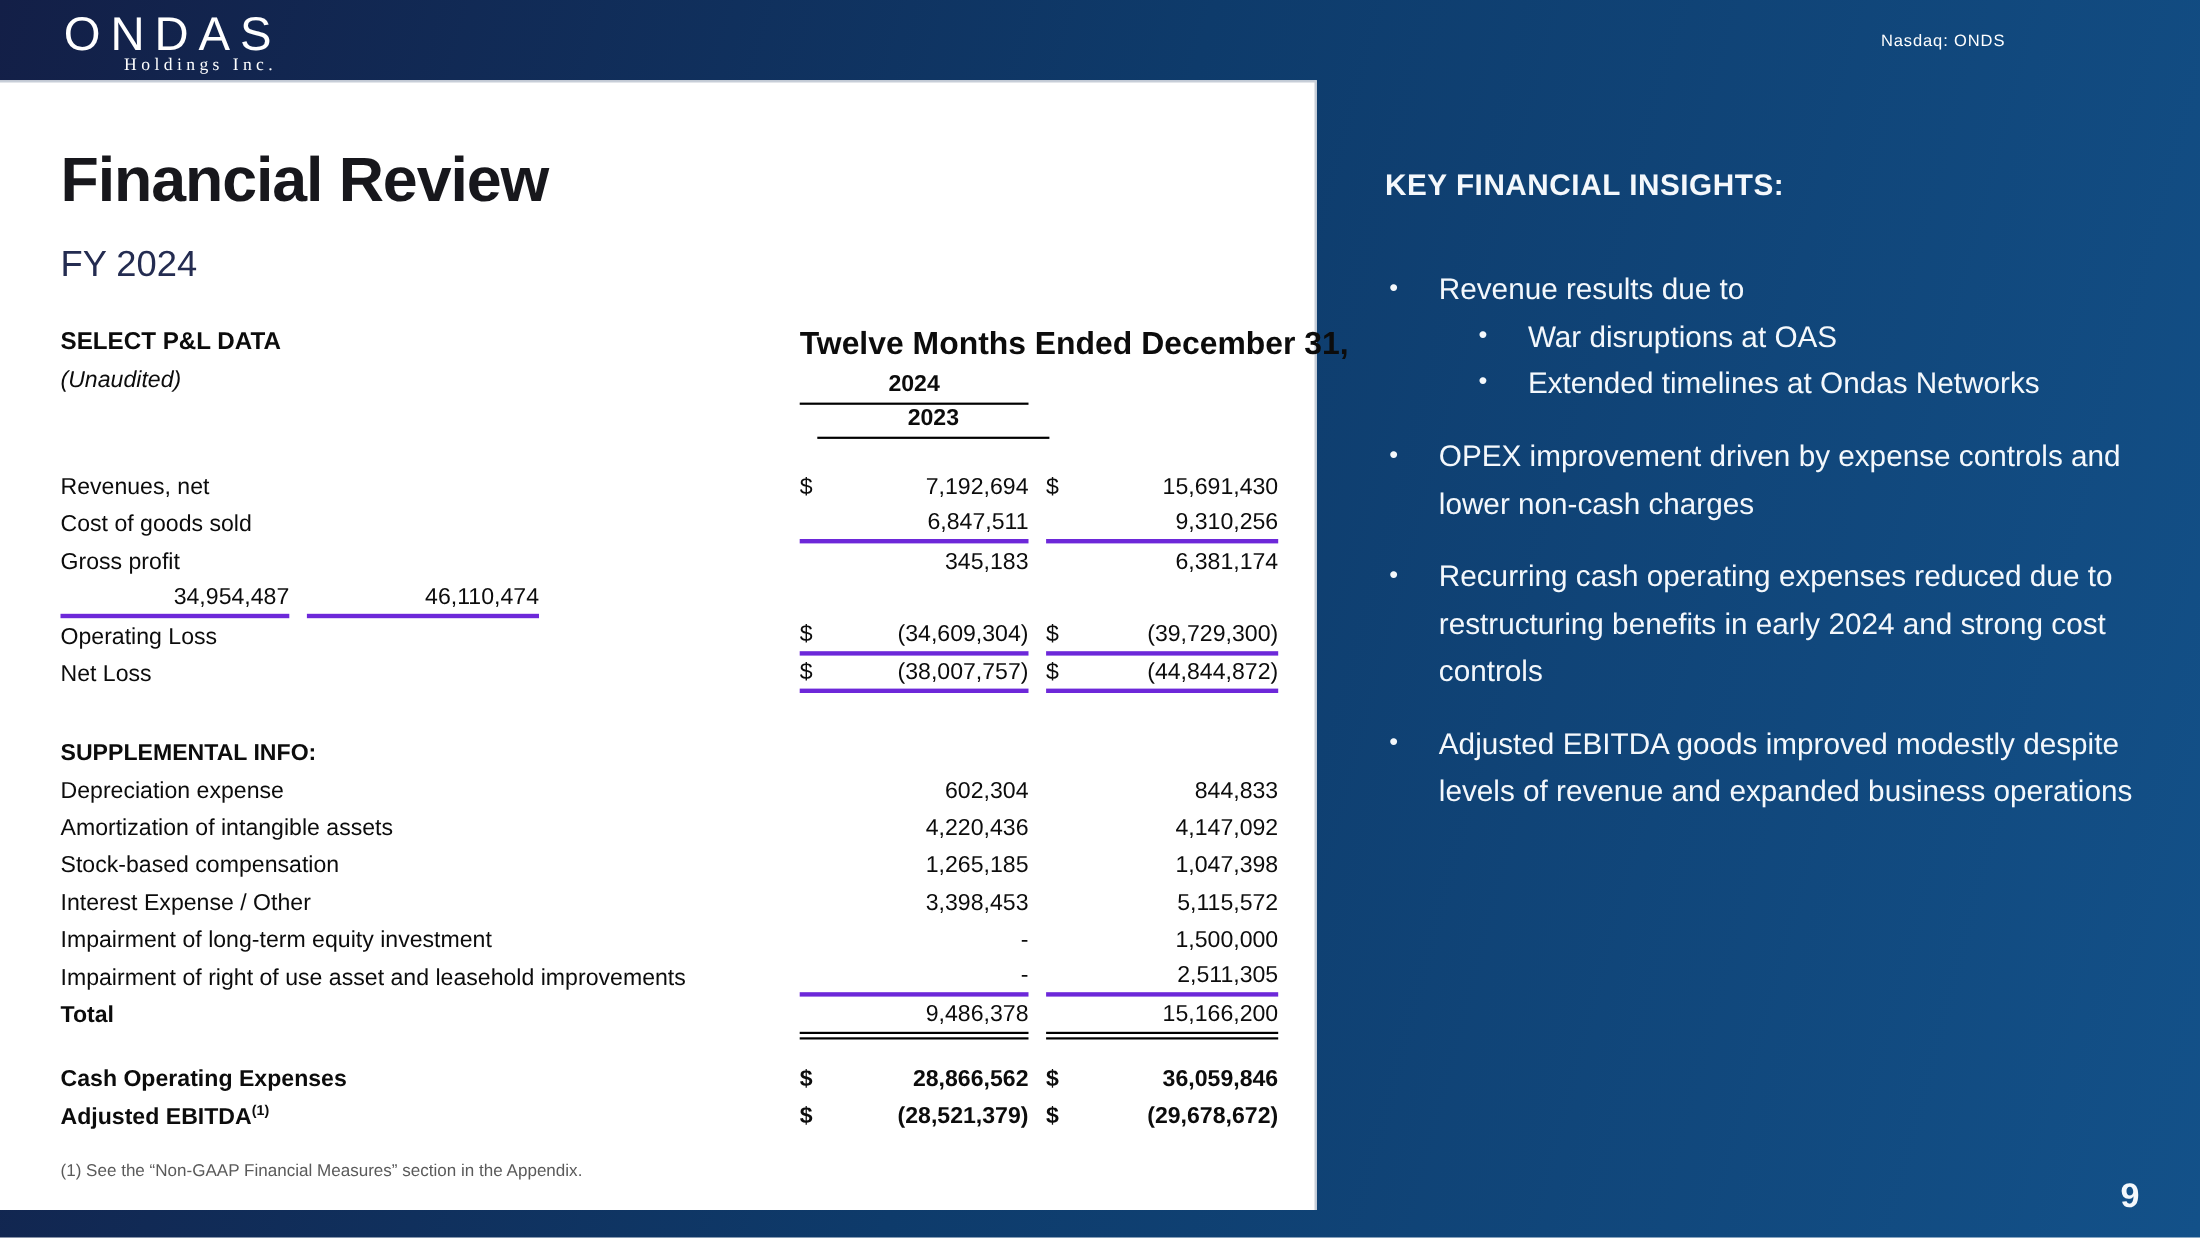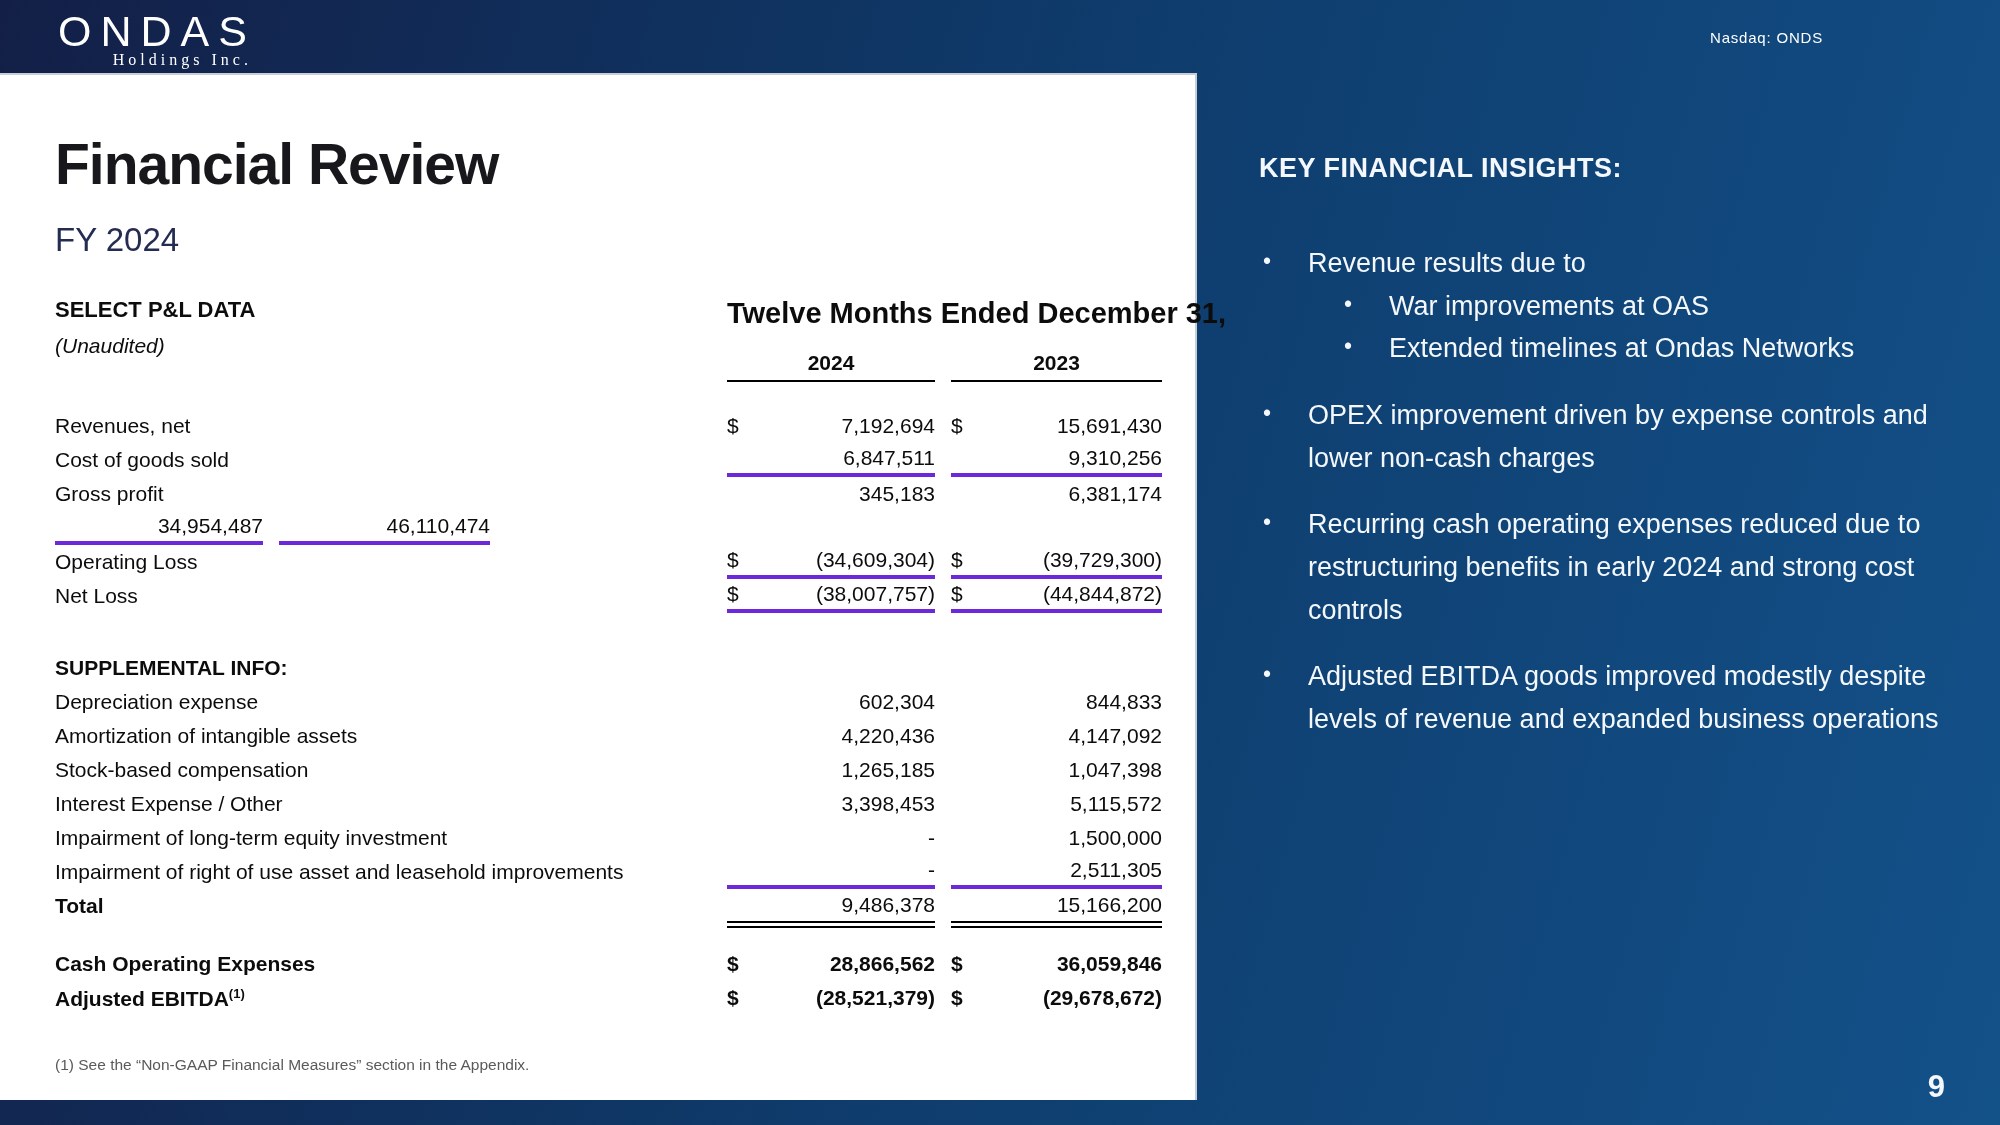--- a/index.html
+++ b/index.html
@@ -25,21 +25,21 @@
   .title { font-size:57px; font-weight:700; letter-spacing:-1px; color:var(--title,#17171c); }
   .subtitle { margin-top:24px; font-size:33px; color:var(--subtitle,#242c51); }
   
   .pl-table { margin-top:38px; width:1107px; color:#0c0c0c; }
   .t-head { display:flex; }
   .t-labelcol { flex:1; }
   .t-h1 { font-size:22px; font-weight:700; }
   .t-h2 { font-size:21px; font-style:italic; margin-top:11px; }
   .t-vals { width:435px; }
   .t-period { font-size:29px; font-weight:700; white-space:nowrap; }
-  .t-years { display:flex; margin-top:21px; }
+  .t-years { display:flex; margin-top:7px;flex-direction:column; }
   .t-year { width:208px; text-align:center; font-size:21px; font-weight:700; padding-bottom:5px; border-bottom:2.5px solid #000; }
   .t-year + .t-year { width:211px; margin-left:16px; }
   #rows { margin-top:27px; }
   .row { display:flex; height:34px; align-items:center; font-size:21px; }
   .row.spacer-md { height:38px; } .row.spacer-sm { height:24px; }
   .row.bold { font-weight:700; }
   .r-label { flex:1; white-space:nowrap; }
   .r-label.b { font-weight:700; }
   .r-label sup { font-size:13px; font-weight:700; vertical-align:super; }
   .r-col { width:208px; height:100%; display:flex; justify-content:space-between; align-items:center; }
@@ -261,21 +261,21 @@
       </div>
   </div>
 
   <div class="footnote">(1) See the “Non-GAAP Financial Measures” section in the Appendix.</div>
 </section>
 
 <aside class="insights">
   <h2 class="ins-heading">KEY FINANCIAL INSIGHTS:</h2>
   <ul id="bullets">
       <li><span class="mark">•</span><span class="btxt">Revenue results due to</span><ul class="sub">
-          <li><span class="mark">•</span><span class="btxt">War improvements at OAS</span></li>
+          <li><span class="mark">•</span><span class="btxt">War disruptions at OAS</span></li>
           <li><span class="mark">•</span><span class="btxt">Extended timelines at Ondas Networks</span></li>
         </ul></li>
       <li><span class="mark">•</span><span class="btxt">OPEX improvement driven by expense controls and lower non-cash charges</span></li>
       <li><span class="mark">•</span><span class="btxt">Recurring cash operating expenses reduced due to restructuring benefits in early 2024 and strong cost controls</span></li>
       <li><span class="mark">•</span><span class="btxt">Adjusted EBITDA goods improved modestly despite levels of revenue and expanded business operations</span></li>
     </ul>
   <div class="pagenum">9</div>
 </aside>
 
 </body></html>

